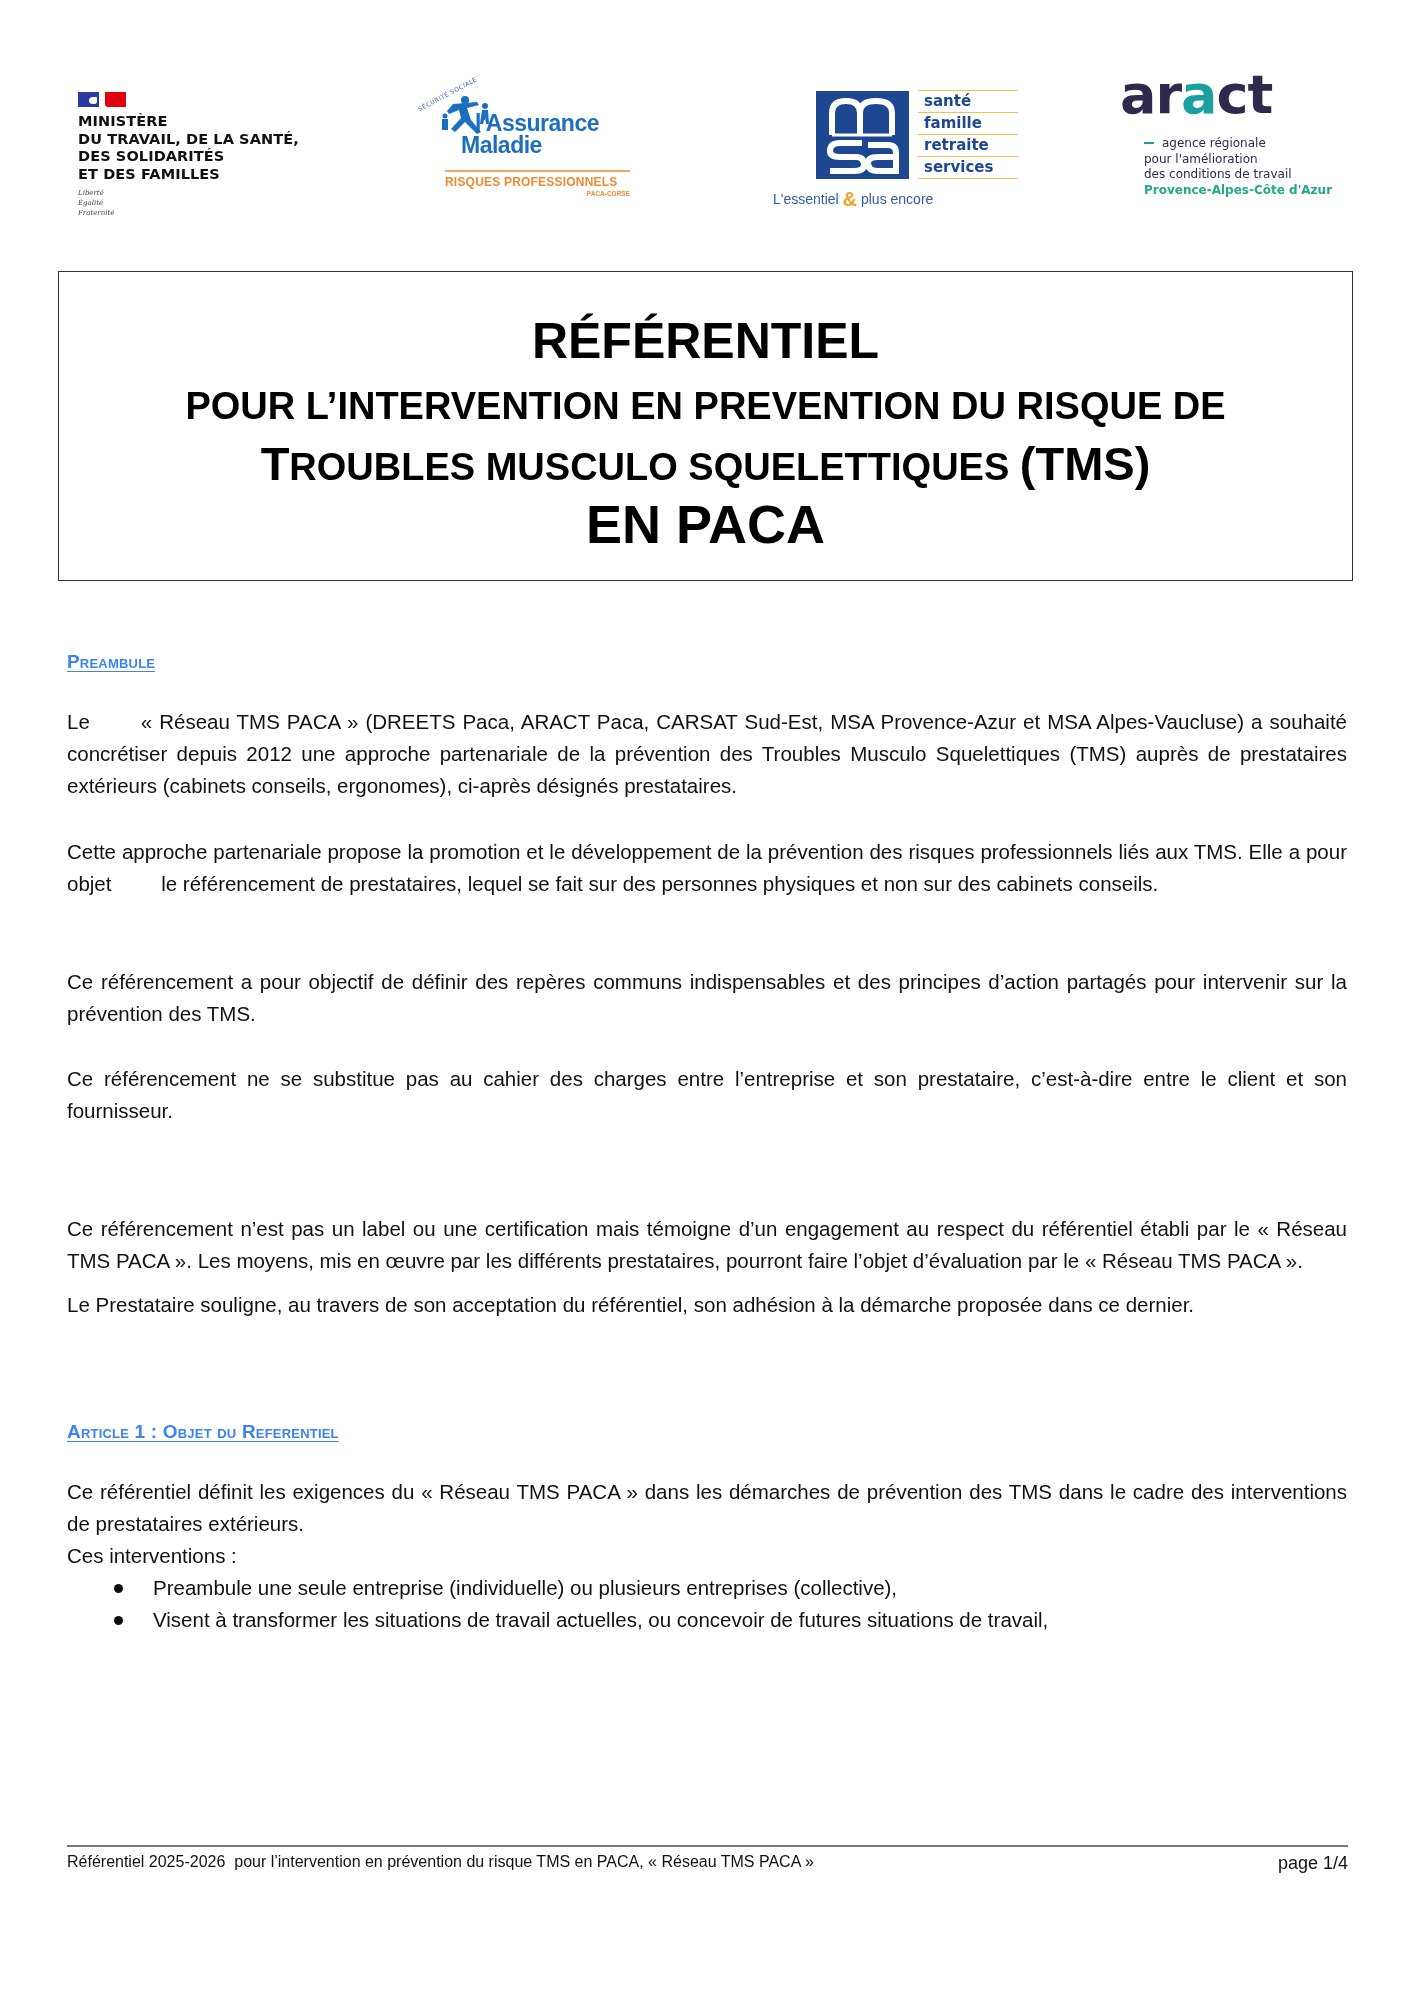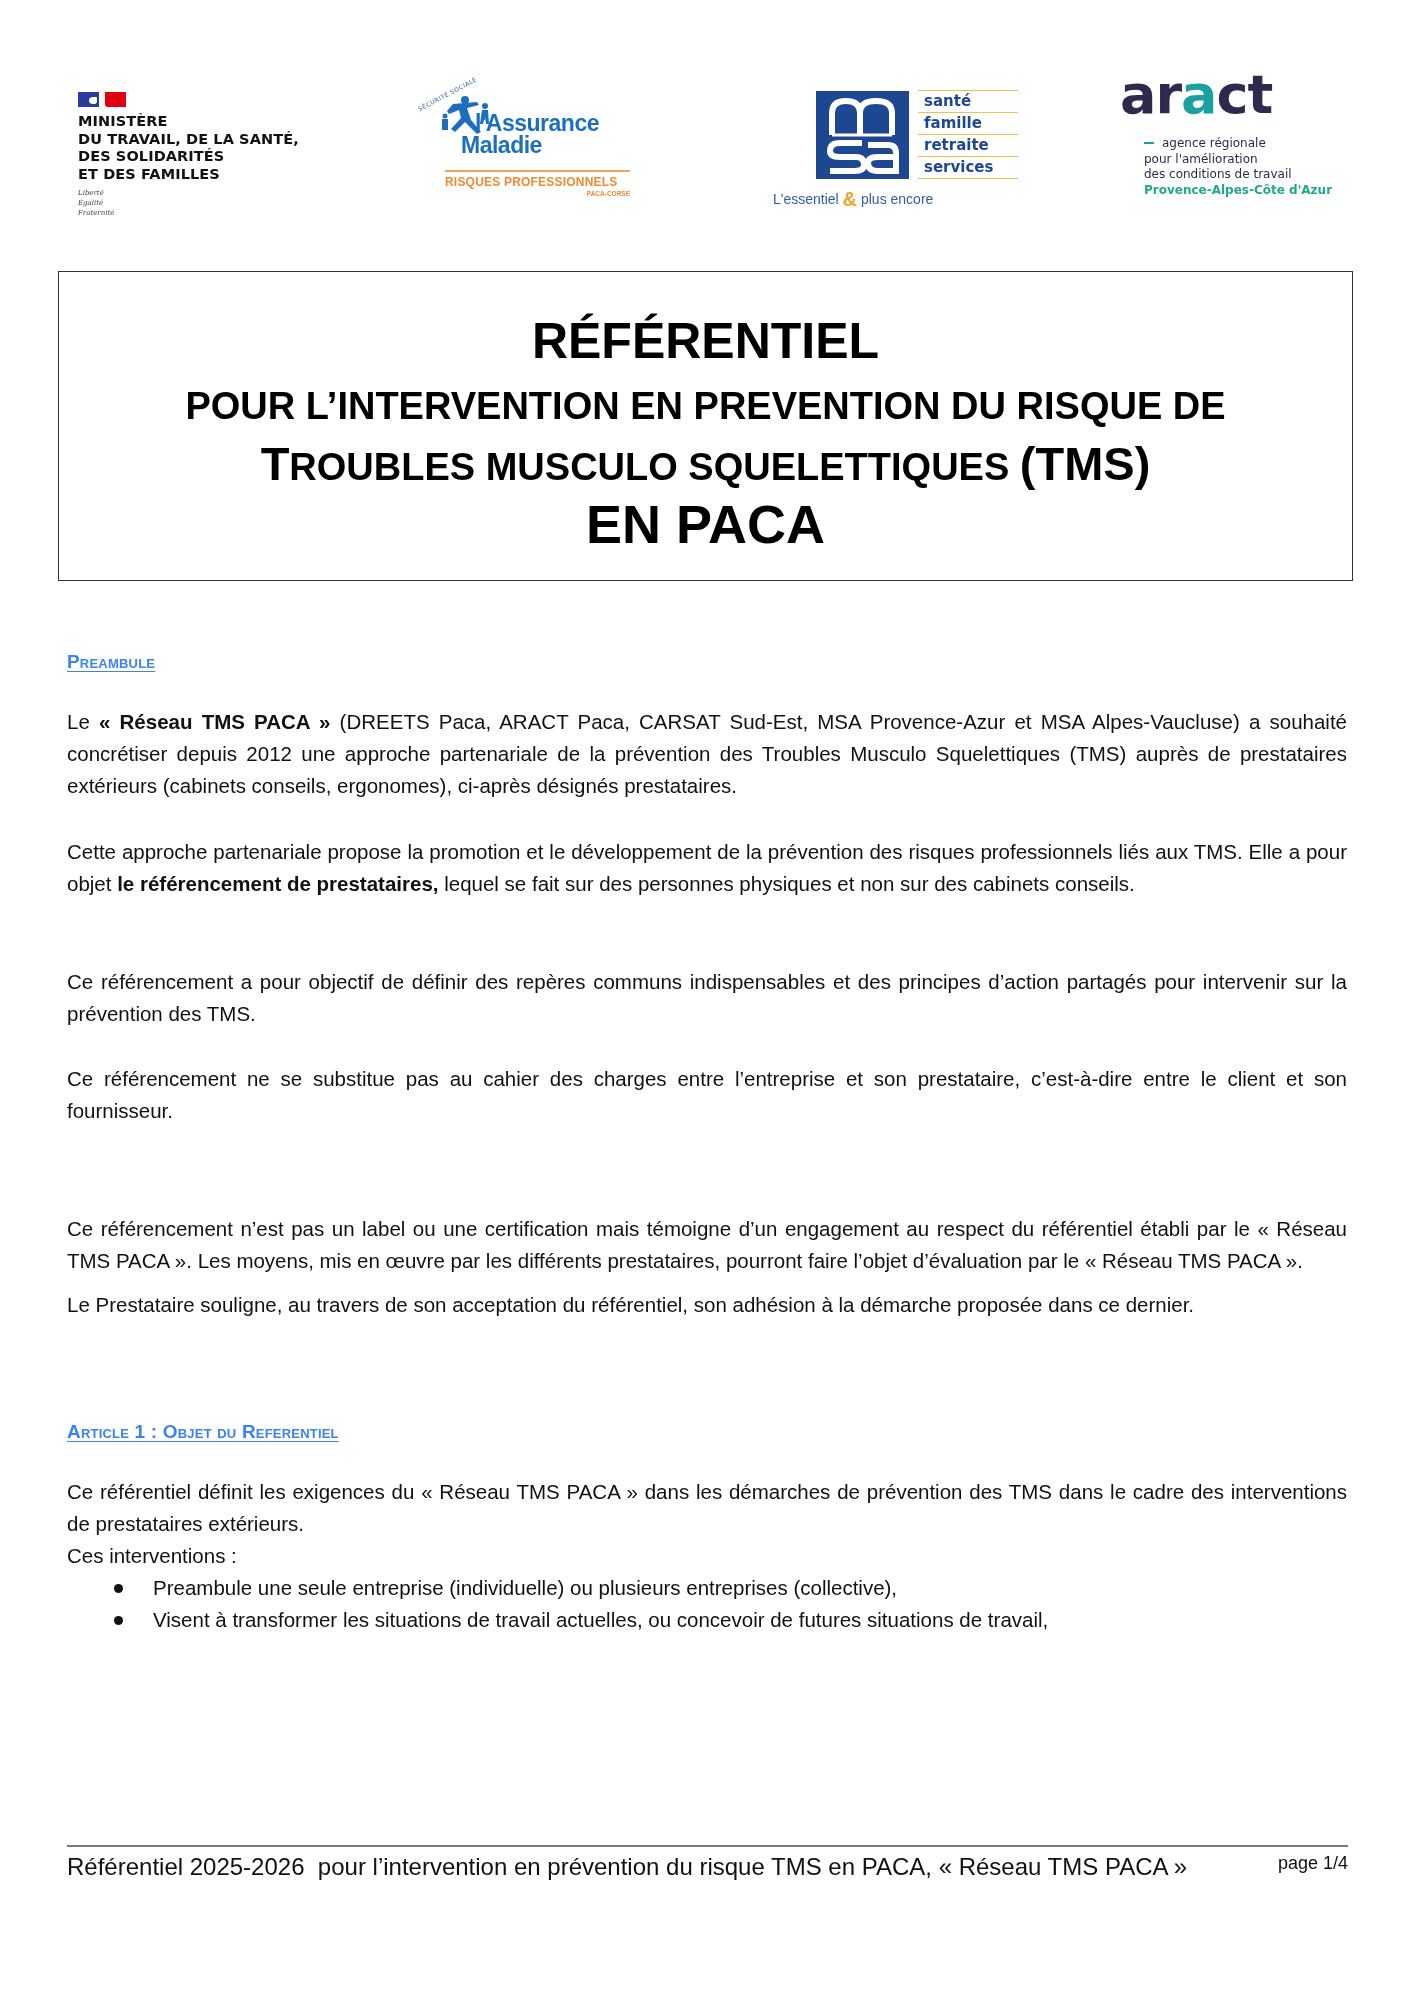--- a/index.html
+++ b/index.html
@@ -45,29 +45,29 @@
   .t1 { position: absolute; left: 0; right: 0; top: 42px; font-size: 50px; line-height: 54px; }
   .t2 { position: absolute; left: 0; right: 0; top: 112px; font-size: 38px; line-height: 44px; }
   .t3 { position: absolute; left: 0; right: 0; top: 167px; font-size: 38px; line-height: 50px; }
   .t3 .big { font-size: 47px; }
   .t4 { position: absolute; left: 0; right: 0; top: 223px; font-size: 54px; line-height: 58px; }
 
   
   .body-col { left: 67px; width: 1280px; font-family: "Liberation Sans", sans-serif; font-size: 20.5px; line-height: 32px; color: #111; }
   .heading { font-family: "Liberation Sans", sans-serif; font-weight: bold; font-size: 19px; text-decoration: underline; text-underline-offset: 3px; color: #3b82f6; font-variant: small-caps; letter-spacing: 0.2px; }
   .para { text-align: justify; margin: 0; }
-  .para b { font-weight: bold; }
+  .para b { font-weight: normal; margin-left: 44px; }
 
   .bullets { list-style: none; margin: 0; padding: 0; }
   .bullets li { position: relative; padding-left: 86px; text-align: justify; }
   .bullets li .dot { position: absolute; left: 47px; top: 12px; width: 9px; height: 9px; border-radius: 50%; background: #111; }
 
   
   .footer-rule { left: 67px; top: 1845px; width: 1281px; height: 2px; background: #7a7a7a; }
-  .footer-left { left: 67px; top: 1853px; font-family: "Liberation Sans", sans-serif; font-size: 24px; color: #111; white-space: pre; }
+  .footer-left { left: 67px; top: 1853px; font-family: "Liberation Sans", sans-serif; font-size: 16px; color: #111; white-space: pre; }
   .footer-right { right: 66px; top: 1853px; font-family: "Liberation Sans", sans-serif; font-size: 18px; color: #111; }
 </style>
 </head>
 <body>
 
 <div class="abs logo-ministere">
   <div class="marianne">
     <div class="blue"></div>
       <div class="red"></div>
   </div>

